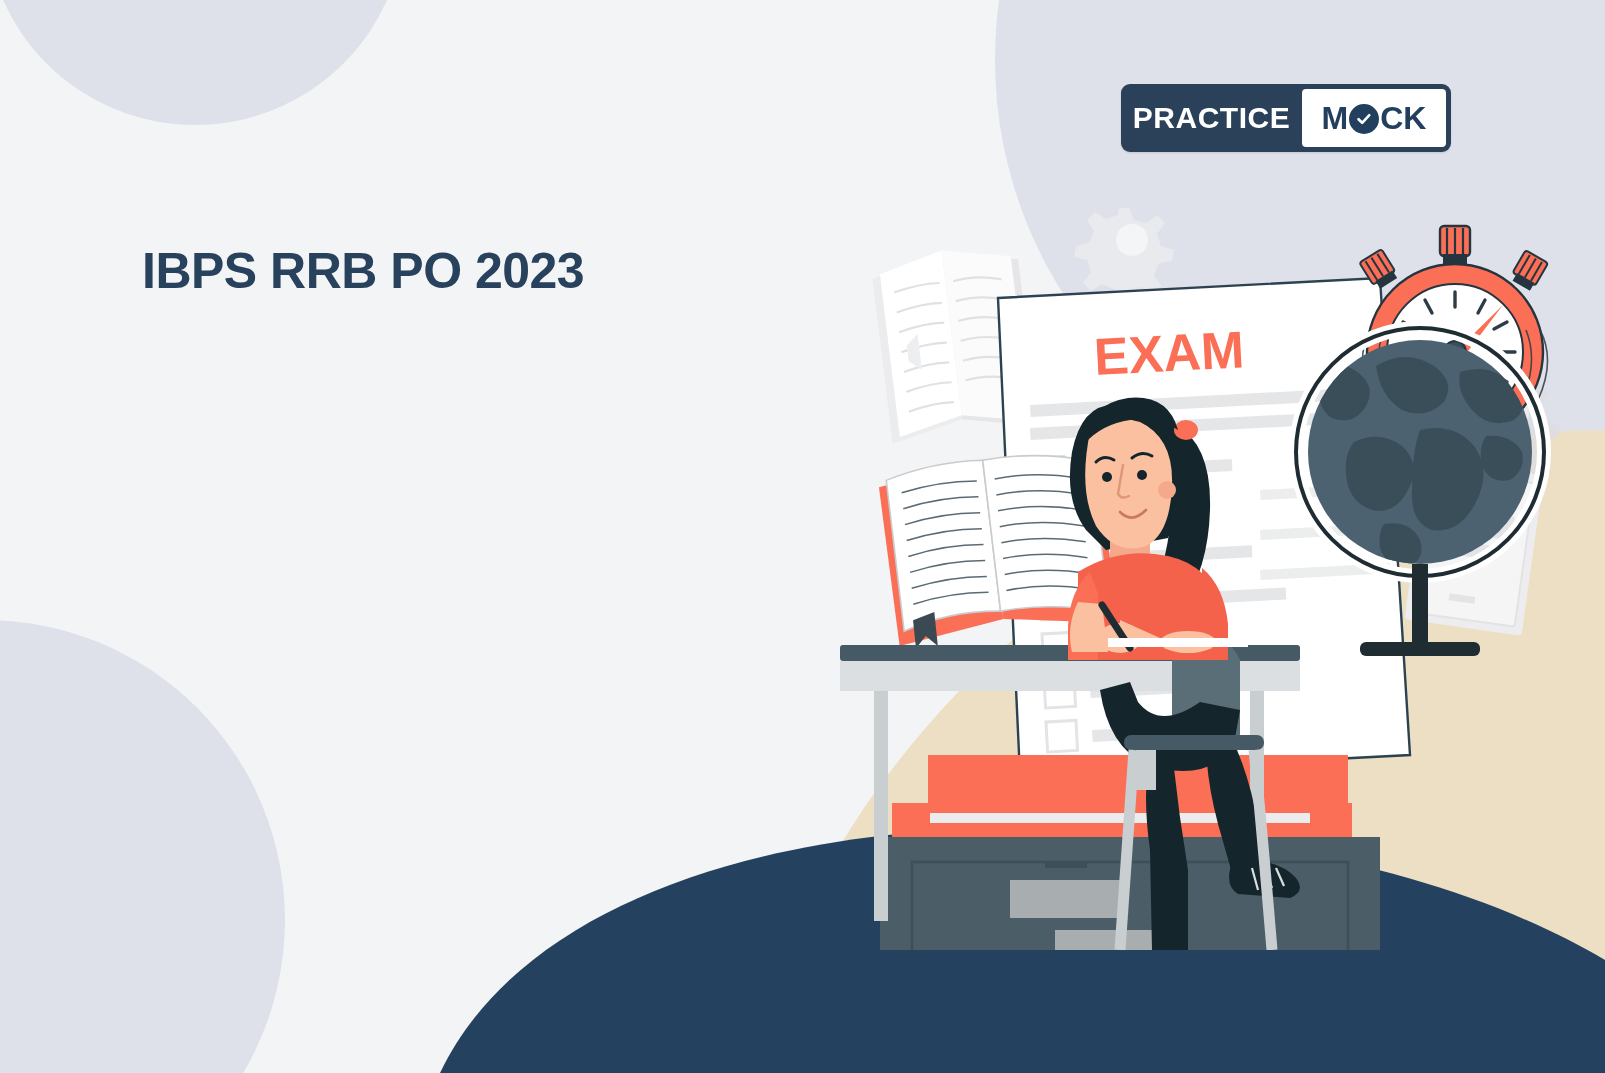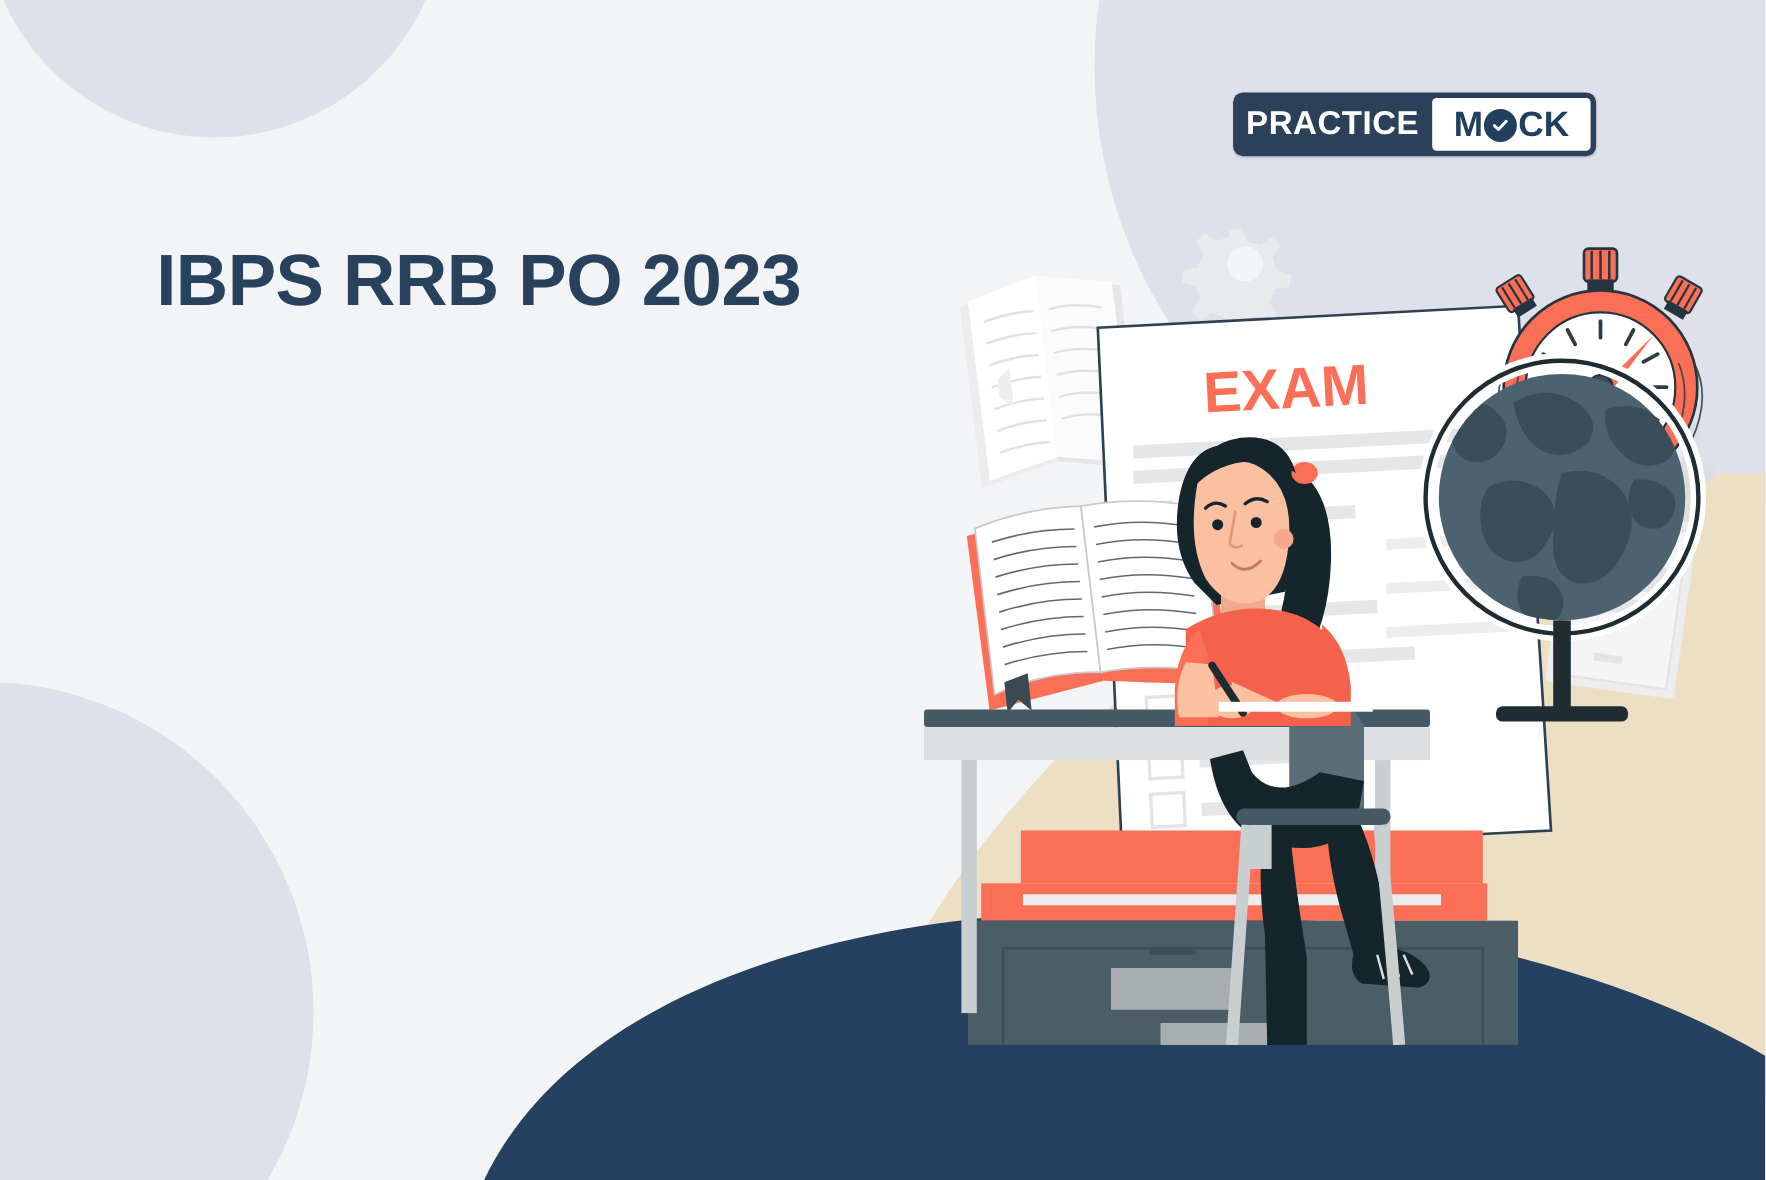--- a/index.html
+++ b/index.html
@@ -8,21 +8,21 @@
     background:#f3f4f5;
     font-family:"Liberation Sans", sans-serif;
     overflow:hidden;
   }
   .stage{position:relative;width:1605px;height:1073px;overflow:hidden;background:#f3f4f5;}
   .bg-svg{position:absolute;left:0;top:0;width:1605px;height:1073px;}
 
   
   .logo{
     position:absolute;left:1121px;top:84px;
-    width:330px;height:58px;
+    width:330px;height:68px;
     background:#2a4159;
     border-radius:9px;
     display:flex;align-items:stretch;
     box-shadow:0 1px 2px rgba(0,0,0,.12);
     overflow:hidden;
   }
   .logo-left{
     flex:0 0 181px;
     display:flex;align-items:center;justify-content:center;
     color:#ffffff;
@@ -44,25 +44,25 @@
   }
   .mock-o{
     display:inline-flex;align-items:center;justify-content:center;
     width:30px;height:30px;border-radius:50%;
     background:#22405e;margin:0 1px;position:relative;top:1px;
   }
   .mock-o svg{display:block;}
 
   
   .headline{
-    position:absolute;left:142px;top:210px;
+    position:absolute;left:142px;top:238px;
     width:760px;
     color:#28415c;
     font-weight:bold;
-    font-size:66px;
+    font-size:50px;
     line-height:1.34;
     letter-spacing:-0.5px;
   }
   .headline .ln{display:block;}
 
   
   .illus{position:absolute;left:820px;top:190px;width:785px;height:760px;}
 </style>
 </head>
 <body>

